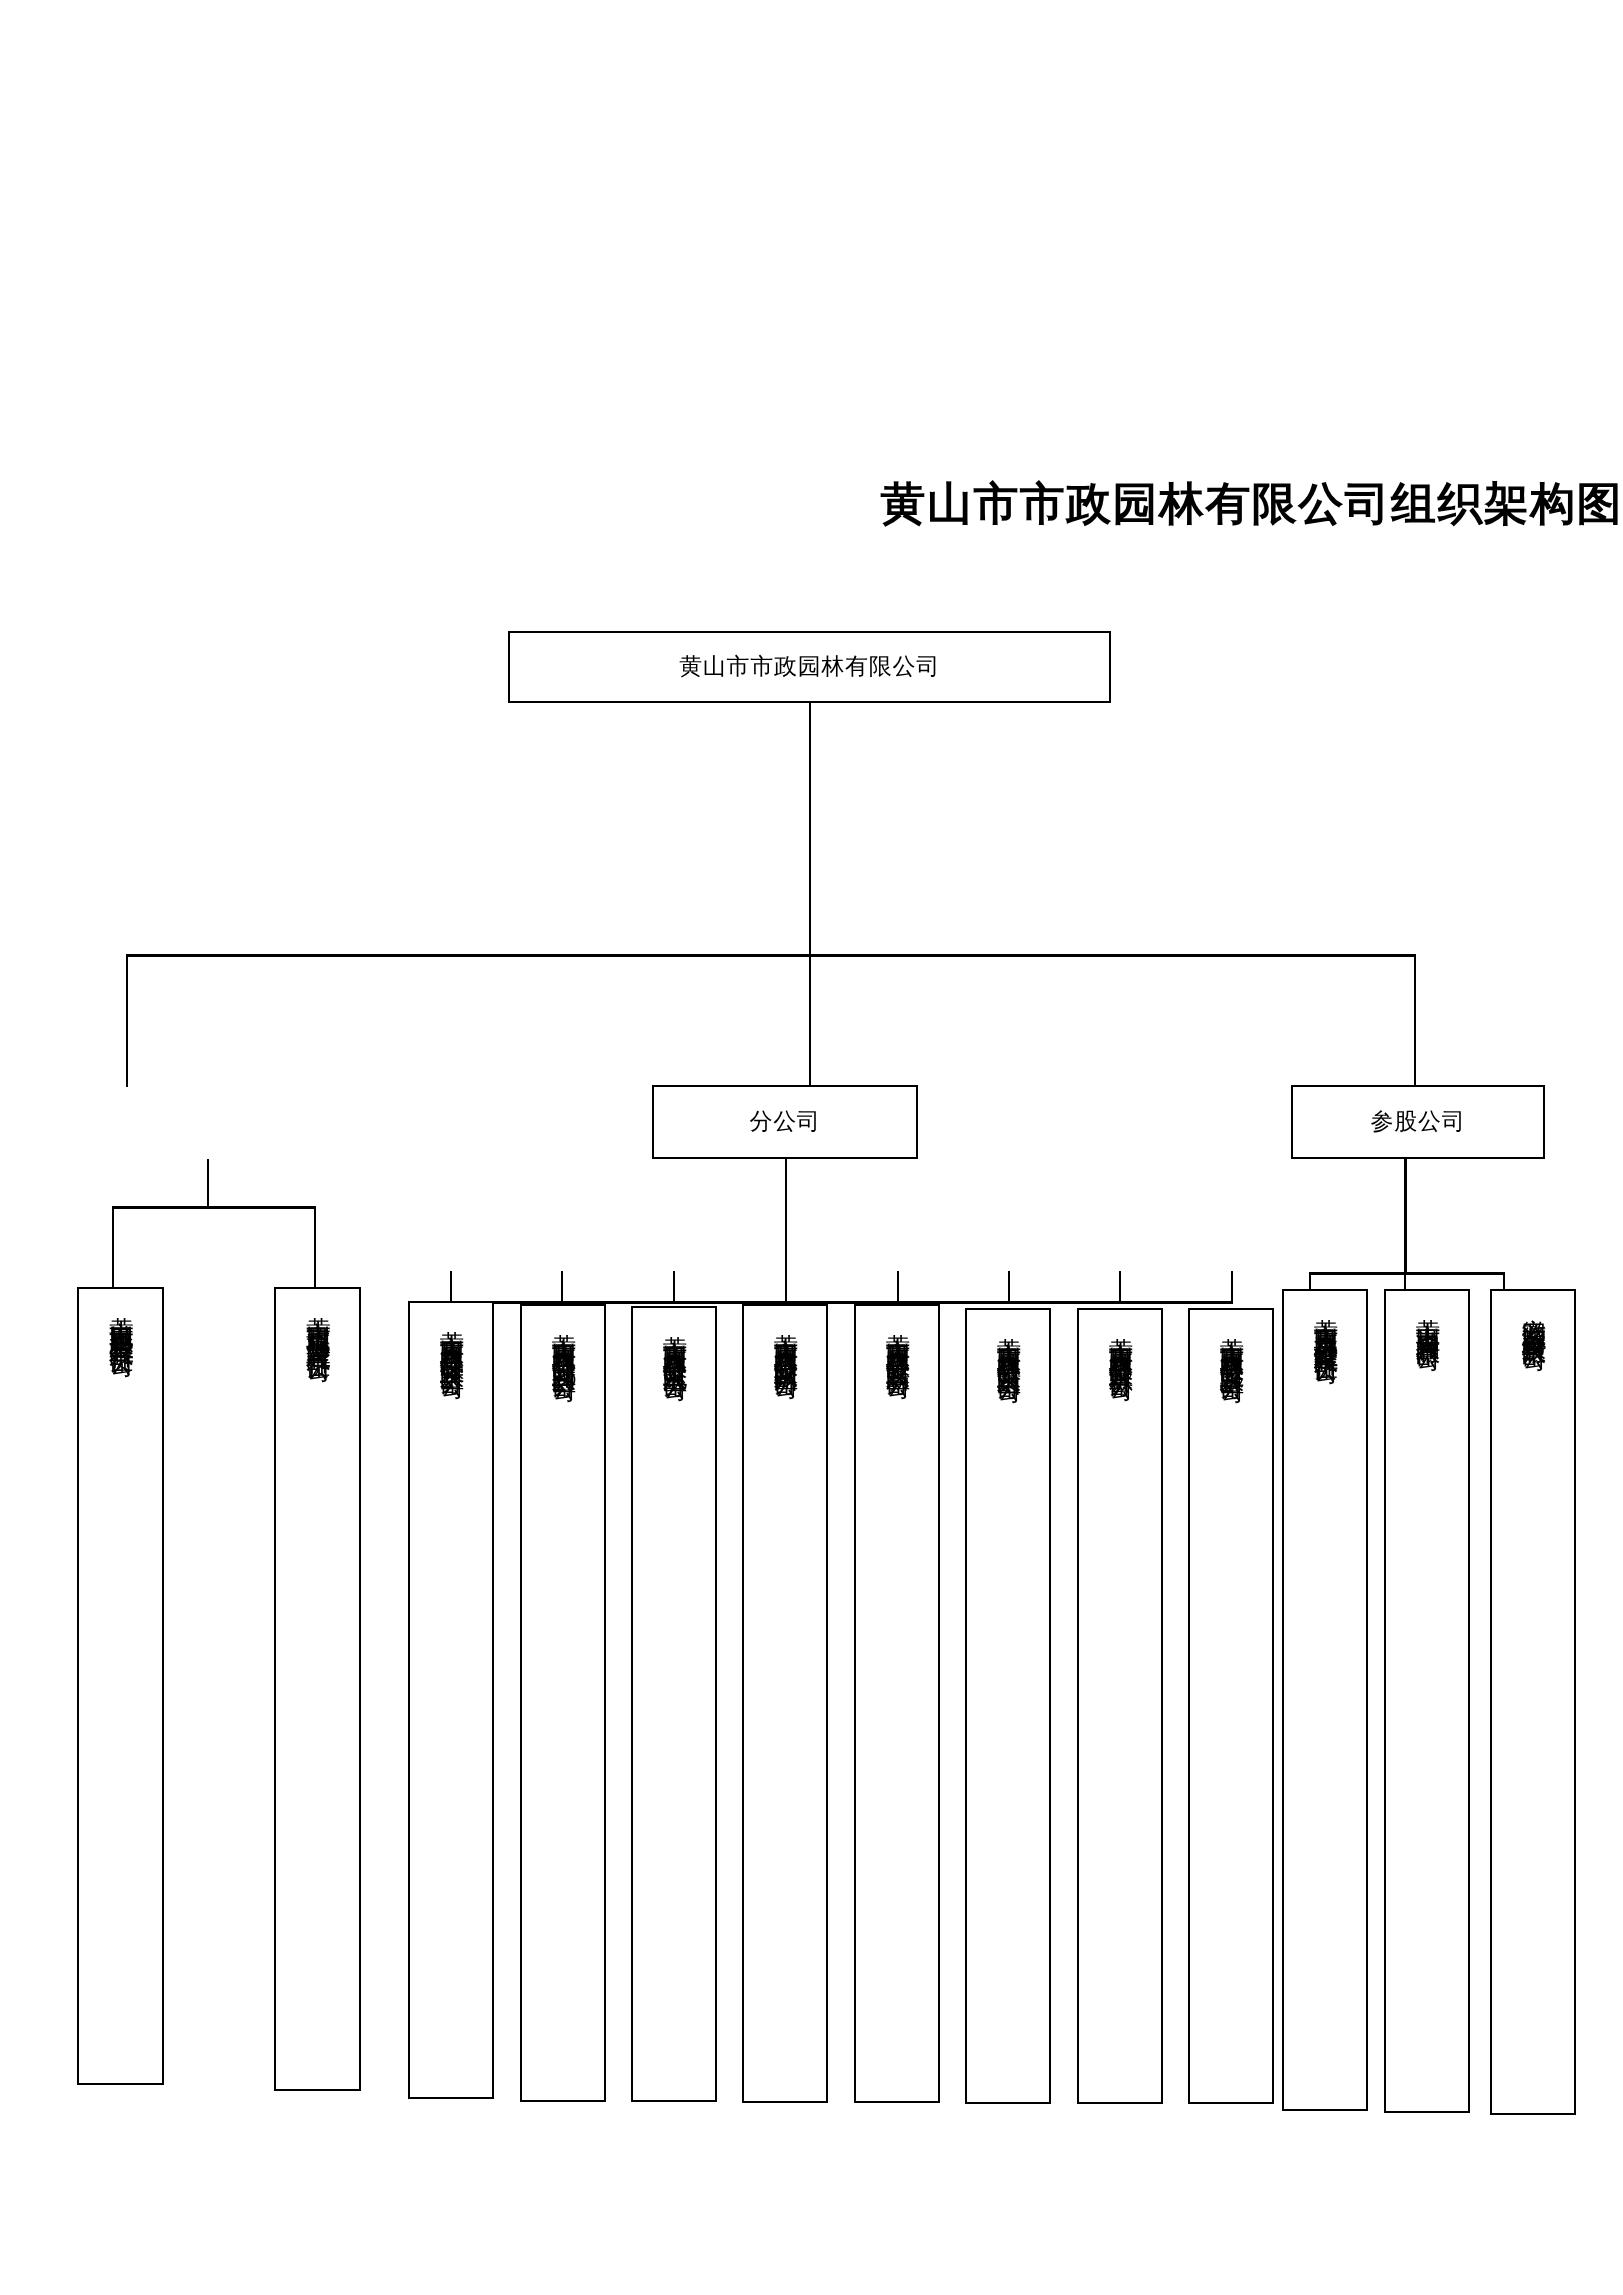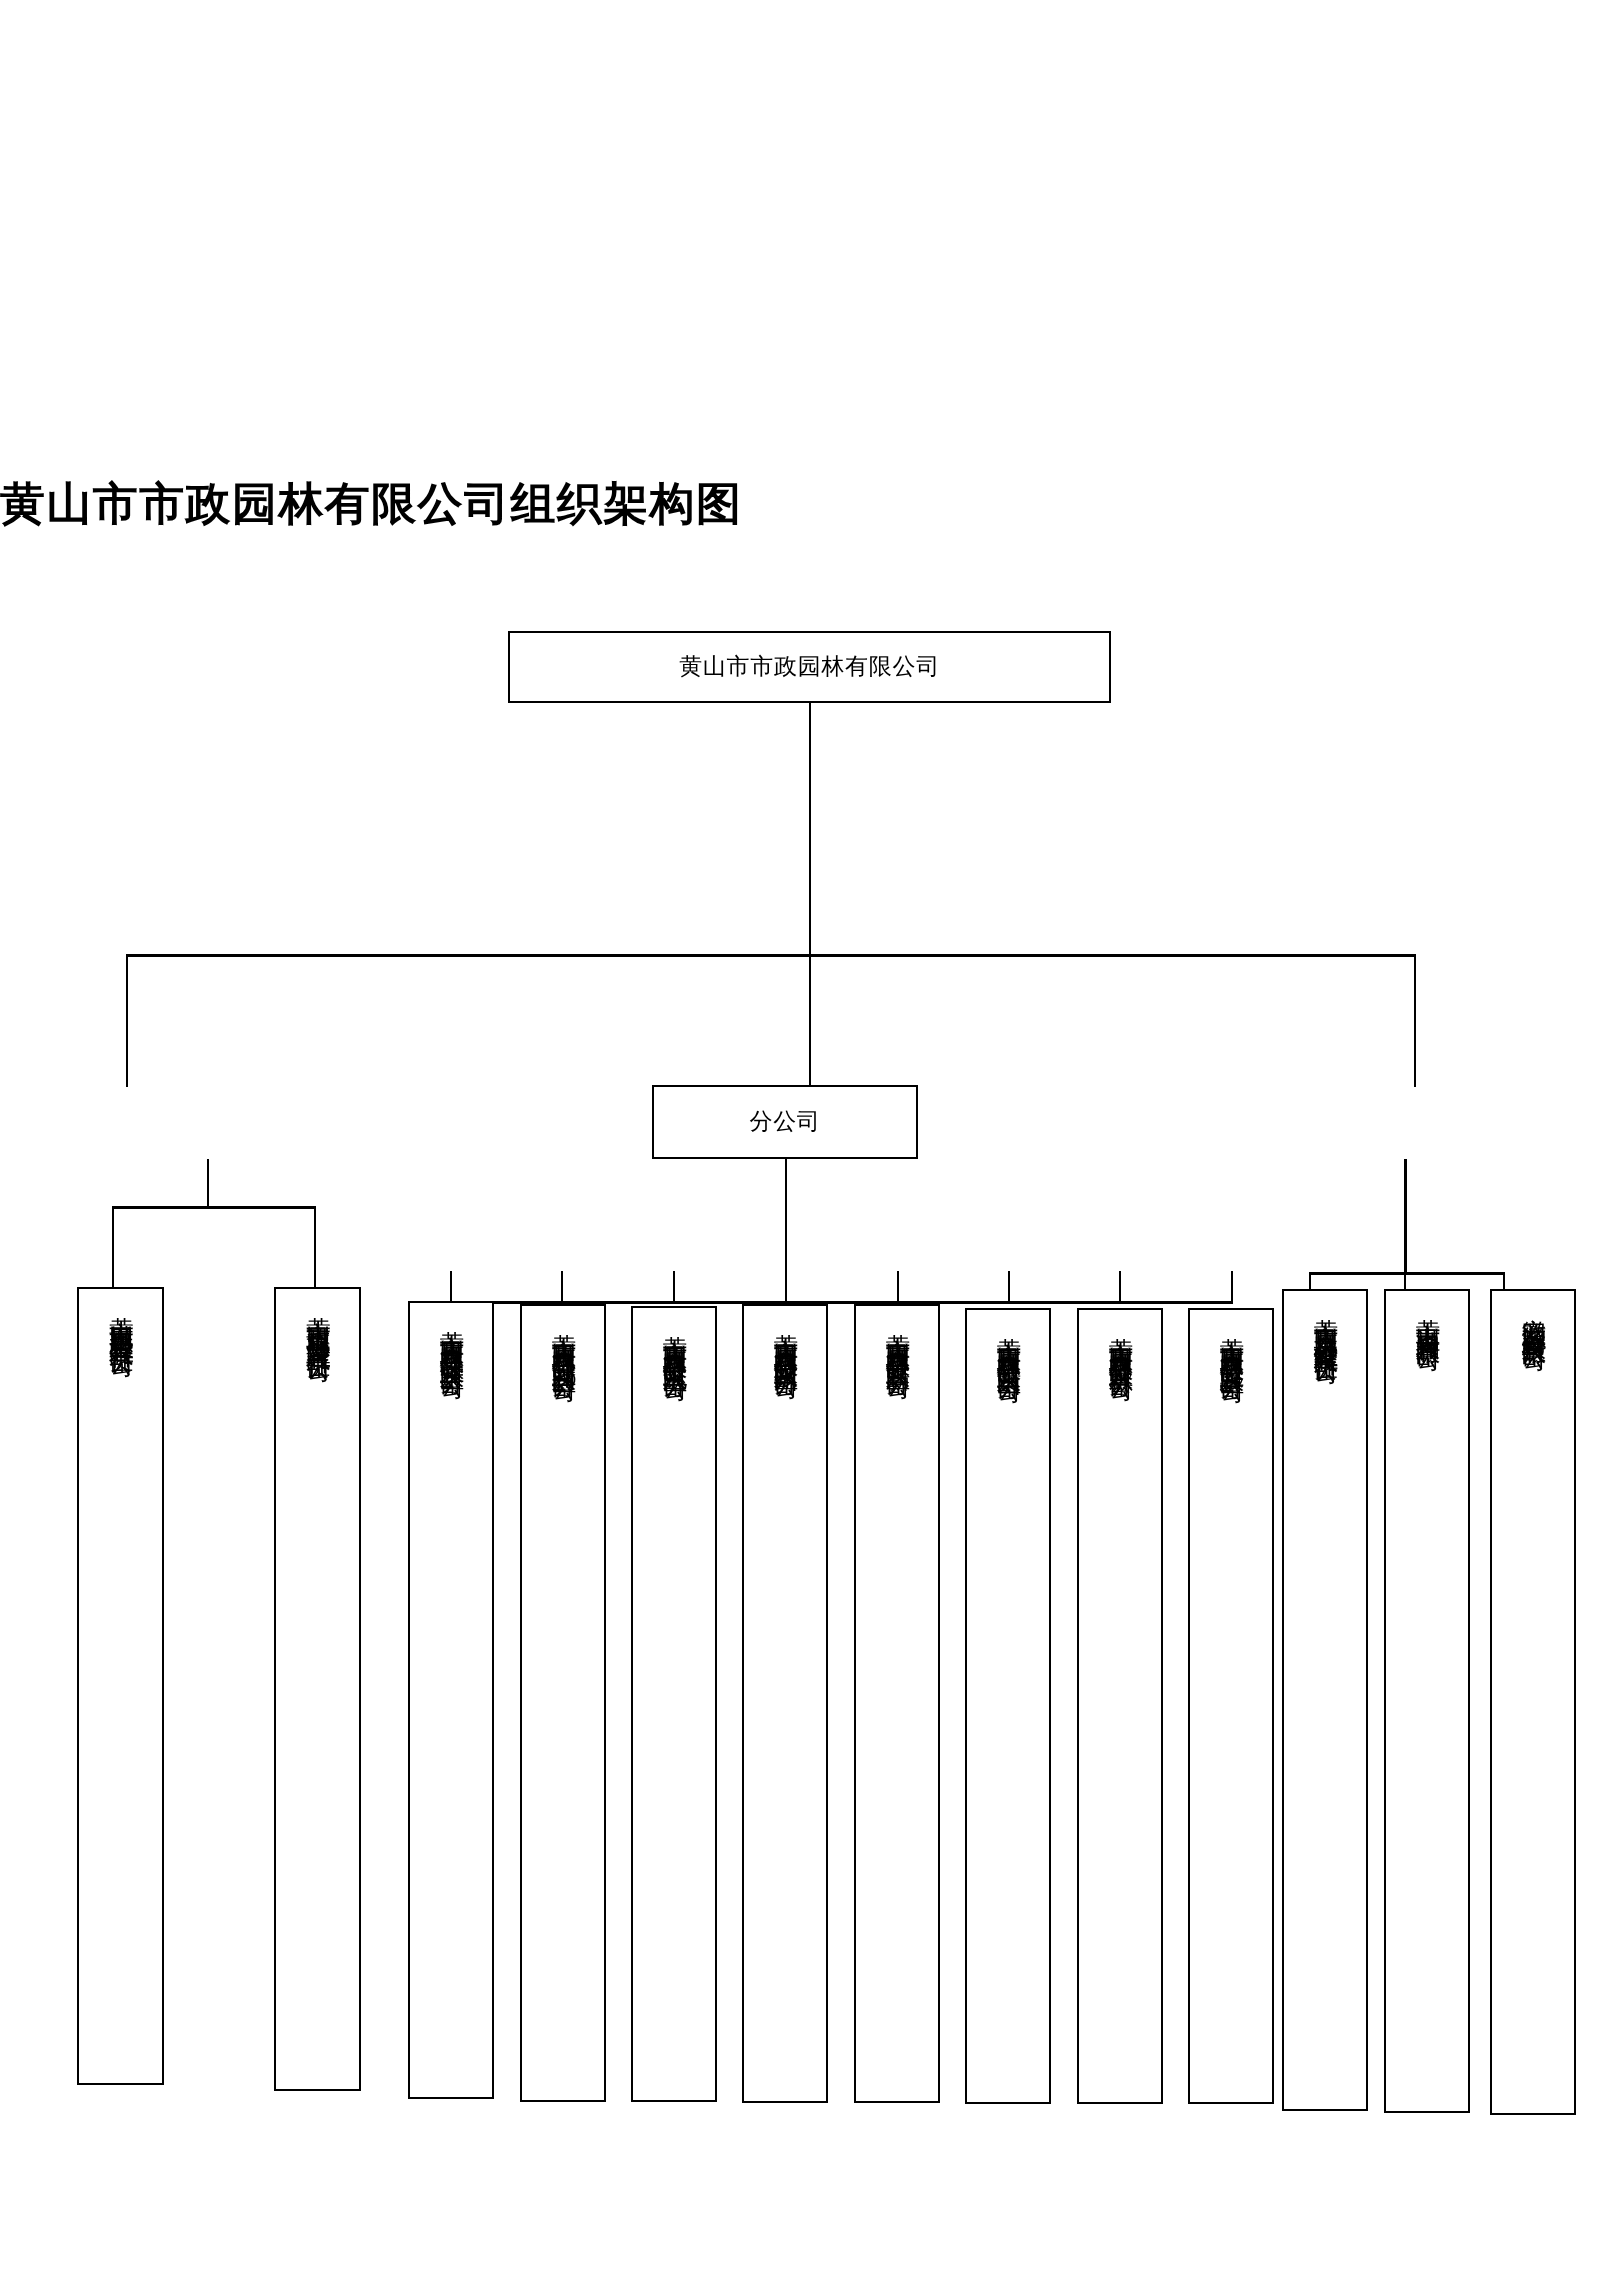--- a/index.html
+++ b/index.html
@@ -18,21 +18,21 @@
     background: #ffffff;
     overflow: hidden;
   }
 
   
   #chart-title {
     position: absolute;
     left: 0;
     top: 477px;
     width: 1623px;
-    text-align: left;
+    text-align: right;
     font-size: 45px;
     font-weight: bold;
     letter-spacing: 1.4px;
     line-height: 1.2;
     white-space: nowrap;
   }
 
   
   .node {
     position: absolute;
@@ -94,20 +94,23 @@
 
   <div class="vline" style="left:126px; top:954px; width:2px; height:133px;"></div>
   <div class="vline" style="left:809px; top:954px; width:2px; height:133px;"></div>
   <div class="vline" style="left:1414px; top:954px; width:2px; height:133px;"></div>
 
 
   <div class="node horiz" style="left:652px; top:1085px; width:266px; height:74px;">
     <span>分公司</span>
   </div>
 
+  <div class="node horiz" style="left:1291px; top:1085px; width:254px; height:74px;">
+    <span>参股公司</span>
+  </div>
 
   <div class="vline" style="left:207px; top:1159px; width:2px; height:49px;"></div>
   <div class="hline" style="left:112px; top:1206px; width:203px; height:2.7px;"></div>
   <div class="vline" style="left:112px; top:1206px; width:2px; height:85px;"></div>
   <div class="vline" style="left:314px; top:1206px; width:2px; height:85px;"></div>
 
   <div class="vline" style="left:785px; top:1159px; width:2px; height:145px;"></div>
   <div class="hline" style="left:450px; top:1301px; width:781px; height:2.7px;"></div>
   <div class="vline" style="left:450px;  top:1271px; width:2px; height:33px;"></div>
   <div class="vline" style="left:561px;  top:1271px; width:2px; height:33px;"></div>

